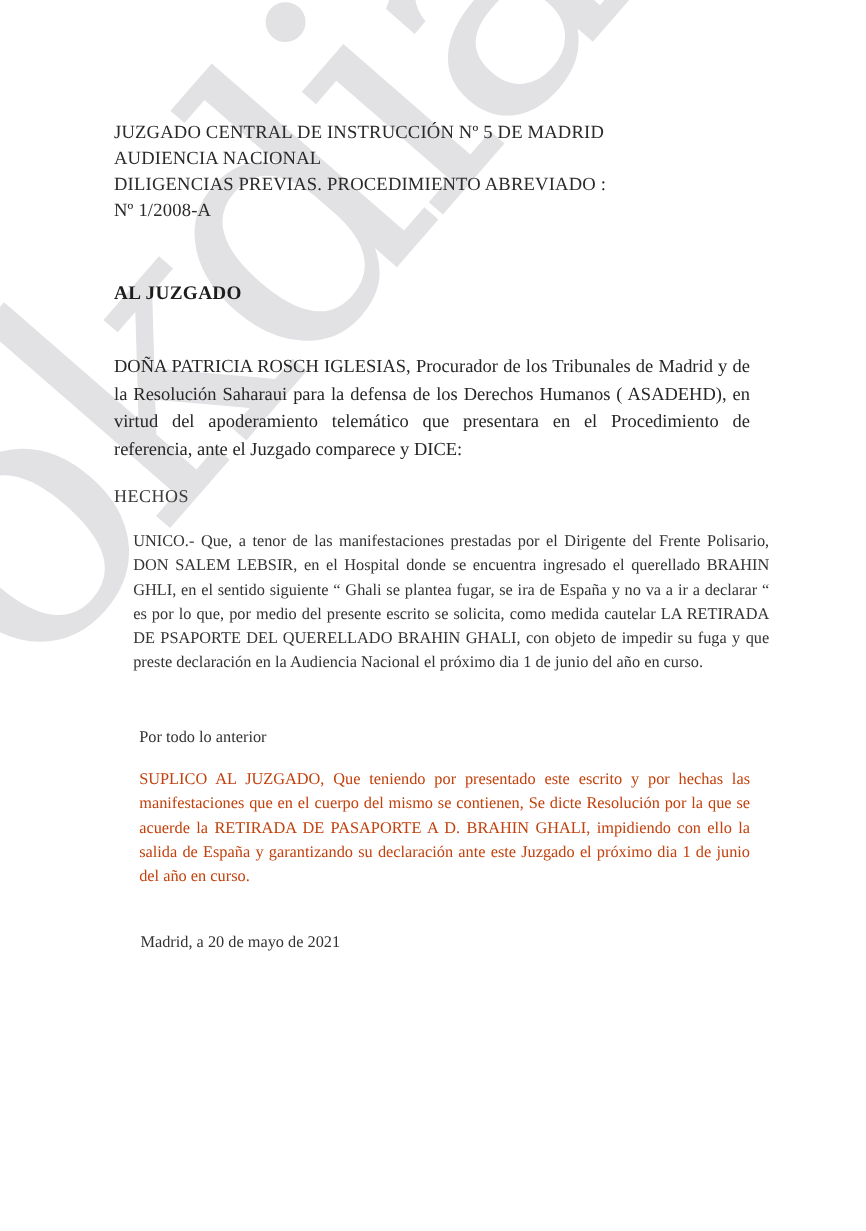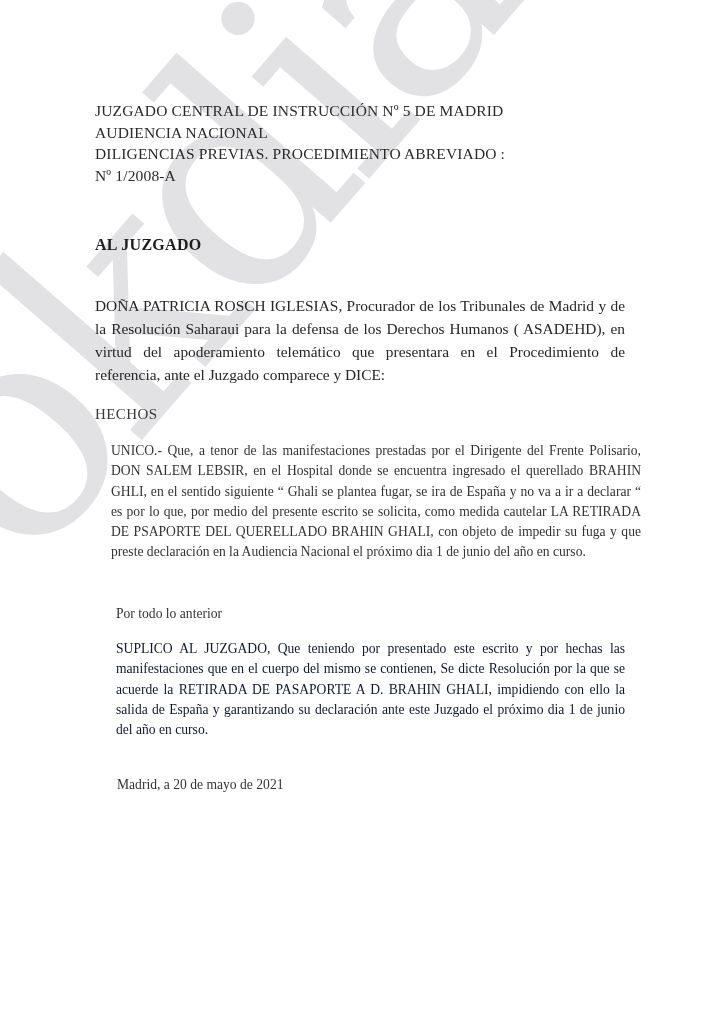--- a/index.html
+++ b/index.html
@@ -123,21 +123,21 @@
 
   #suplico-paragraph {
     position: absolute;
     left: 116px;
     top: 639px;
     width: 509px;
     font-size: 13.6px;
     line-height: 20.3px;
     text-align: justify;
     text-align-last: left;
-    color: #0f172a;
+    color: #c2410c;
   }
 
   #date-line {
     position: absolute;
     left: 117px;
     top: 777px;
     font-size: 13.6px;
     color: #333333;
   }
 </style>

